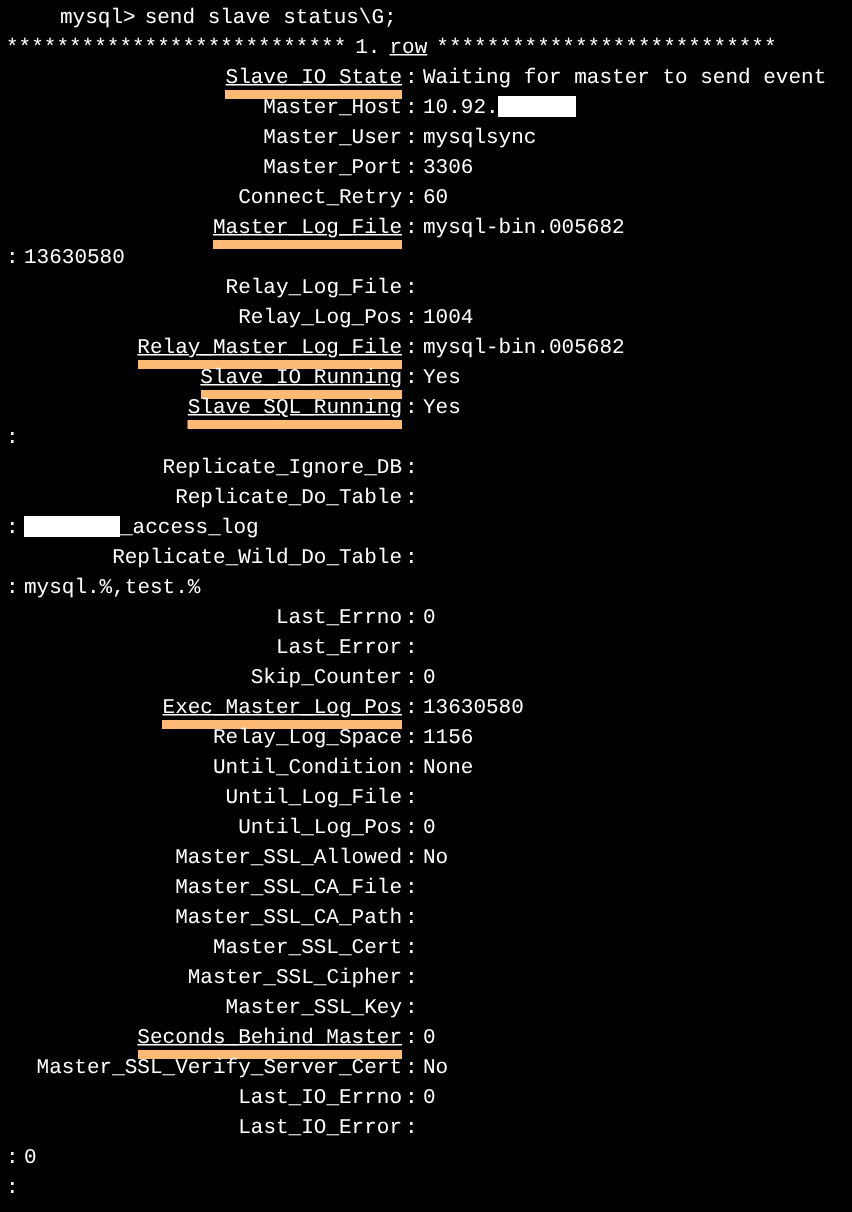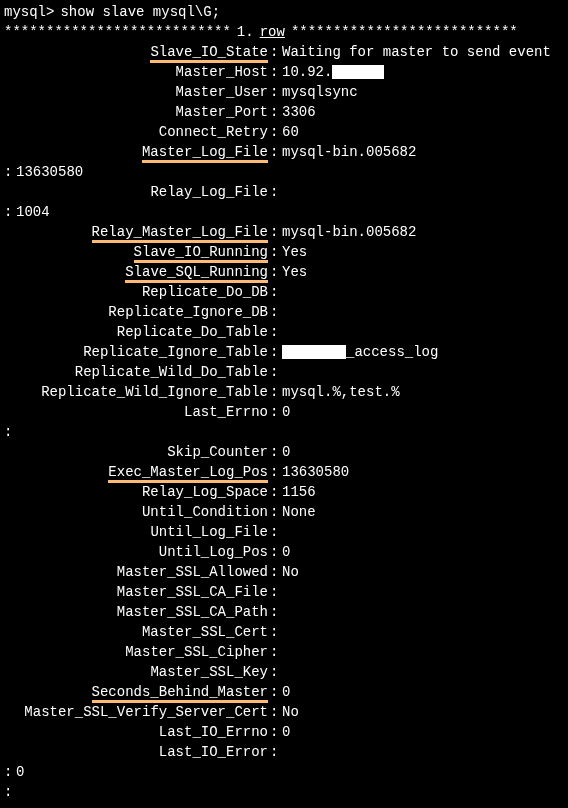--- a/index.html
+++ b/index.html
@@ -16,53 +16,55 @@
     padding: 2px 4px 6px 4px;
     white-space: nowrap;
   }
   .line {
     display: flex;
     height: 20px;
     align-items: center;
   }
   .prompt {
     color: #fff;
+    margin-left: 36px;
   }
   .label {
     display: inline-block;
     width: 264px;
     text-align: right;
     padding-right: 2px;
   }
   .colon {
     display: inline-block;
     width: 8px;
   }
   .value {
     display: inline-block;
     padding-left: 4px;
   }
   .underline {
-    border-bottom: 3px solid #fdba74;
+    border-bottom: 6px solid #fdba74;
+    text-decoration: underline;
   }
   .blockout {
     display: inline-block;
     background: #fff;
     height: 14px;
     vertical-align: middle;
   }
 </style>
 </head>
 <body>
 
 <div class="terminal">
 
   <div class="line">
     <span class="prompt">mysql&gt;</span>
-    <span style="padding-left:6px;">show slave mysql\G;</span>
+    <span style="padding-left:6px;">send slave status\G;</span>
   </div>
 
   <div class="line">
     <span>***************************</span>
     <span style="padding:0 6px;">1.</span>
     <span style="padding-right:6px;text-decoration:underline;">row</span>
     <span>***************************</span>
   </div>
 
   <div id="rows">
@@ -98,74 +100,73 @@
       </div>
       <div class="line">
         <span class="colon">:</span>
         <span class="value">13630580</span>
       </div>
       <div class="line">
         <span class="label">Relay_Log_File</span>
         <span class="colon">:</span>
       </div>
       <div class="line">
+        <span class="label">Relay_Log_Pos</span>
         <span class="colon">:</span>
         <span class="value">1004</span>
       </div>
       <div class="line">
         <span class="label"><span class="underline">Relay_Master_Log_File</span></span>
         <span class="colon">:</span>
         <span class="value">mysql-bin.005682</span>
       </div>
       <div class="line">
         <span class="label"><span class="underline">Slave_IO_Running</span></span>
         <span class="colon">:</span>
         <span class="value">Yes</span>
       </div>
       <div class="line">
         <span class="label"><span class="underline">Slave_SQL_Running</span></span>
         <span class="colon">:</span>
         <span class="value">Yes</span>
       </div>
       <div class="line">
-        <span class="label">Replicate_Do_DB</span>
         <span class="colon">:</span>
         <span class="value"></span>
       </div>
       <div class="line">
         <span class="label">Replicate_Ignore_DB</span>
         <span class="colon">:</span>
         <span class="value"></span>
       </div>
       <div class="line">
         <span class="label">Replicate_Do_Table</span>
         <span class="colon">:</span>
         <span class="value"></span>
       </div>
       <div class="line">
-        <span class="label">Replicate_Ignore_Table</span>
         <span class="colon">:</span>
         <span class="value"><span class="blockout" style="width: 64px;"></span><span>_access_log</span></span>
       </div>
       <div class="line">
         <span class="label">Replicate_Wild_Do_Table</span>
         <span class="colon">:</span>
         <span class="value"></span>
       </div>
       <div class="line">
-        <span class="label">Replicate_Wild_Ignore_Table</span>
         <span class="colon">:</span>
         <span class="value">mysql.%,test.%</span>
       </div>
       <div class="line">
         <span class="label">Last_Errno</span>
         <span class="colon">:</span>
         <span class="value">0</span>
       </div>
       <div class="line">
+        <span class="label">Last_Error</span>
         <span class="colon">:</span>
         <span class="value"></span>
       </div>
       <div class="line">
         <span class="label">Skip_Counter</span>
         <span class="colon">:</span>
         <span class="value">0</span>
       </div>
       <div class="line">
         <span class="label"><span class="underline">Exec_Master_Log_Pos</span></span>

